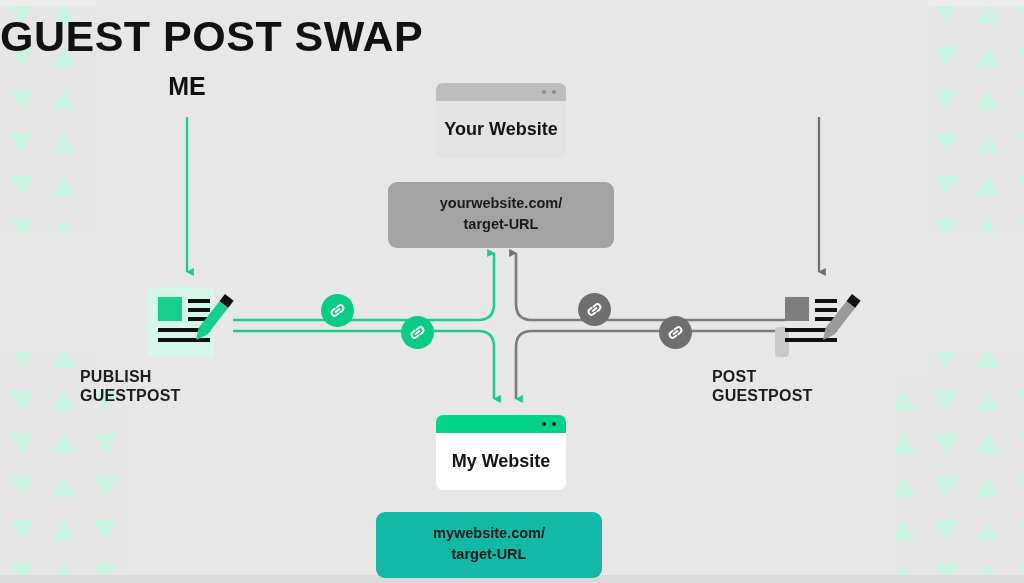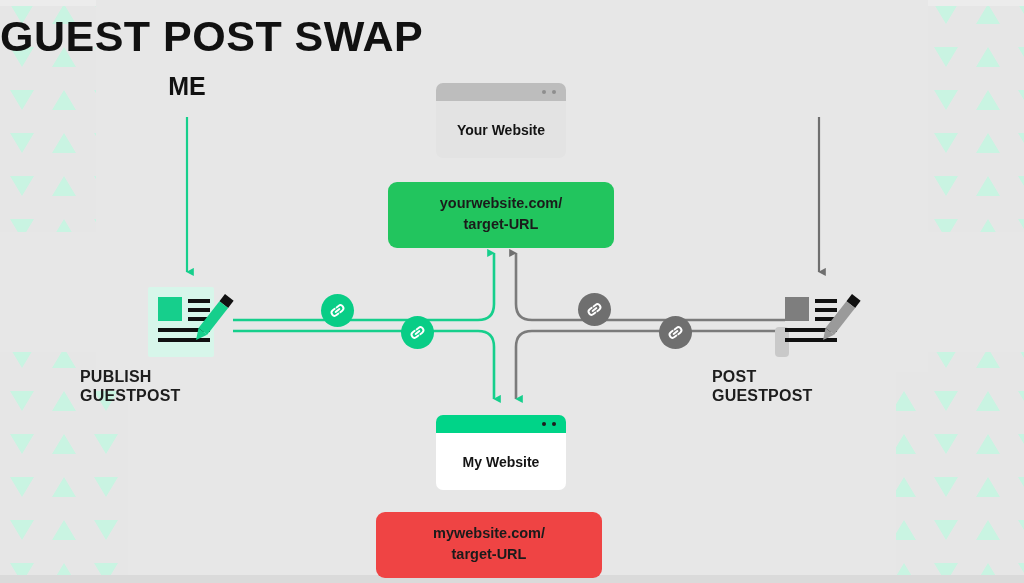--- a/index.html
+++ b/index.html
@@ -82,21 +82,21 @@
     position: absolute;
     width: 4px; height: 4px;
     border-radius: 50%;
     top: 7px;
   }
   .browser-body {
     height: 57px;
     display: flex;
     align-items: center;
     justify-content: center;
-    font-size: 14px;
+    font-size: 18px;
     font-weight: bold;
     color: #141414;
   }
 
   #card-your { left: 436px; top: 83px; }
   #card-your .browser-bar  { background: #bdbdbd; }
   #card-your .browser-body { background: #e3e3e3; }
   #card-your .browser-dot  { background: #8e8e8e; }
 
   #card-my { left: 436px; top: 415px; }
@@ -109,22 +109,22 @@
     position: absolute;
     width: 226px;
     padding: 11px 0 13px 0;
     border-radius: 9px;
     text-align: center;
     font-size: 14.5px;
     font-weight: bold;
     line-height: 21px;
     color: #1b1b1b;
   }
-  #url-your { left: 388px; top: 182px; background: #22c55e; }
-  #url-my   { left: 376px; top: 512px; background: #ef4444; }
+  #url-your { left: 388px; top: 182px; background: #a3a3a3; }
+  #url-my   { left: 376px; top: 512px; background: #14b8a6; }
 
   
   .link-badge {
     position: absolute;
     width: 33px; height: 33px;
     border-radius: 50%;
     display: flex; align-items: center; justify-content: center;
   }
   .link-badge.green { background: #09cd86; }
   .link-badge.gray  { background: #6f6f6f; }

